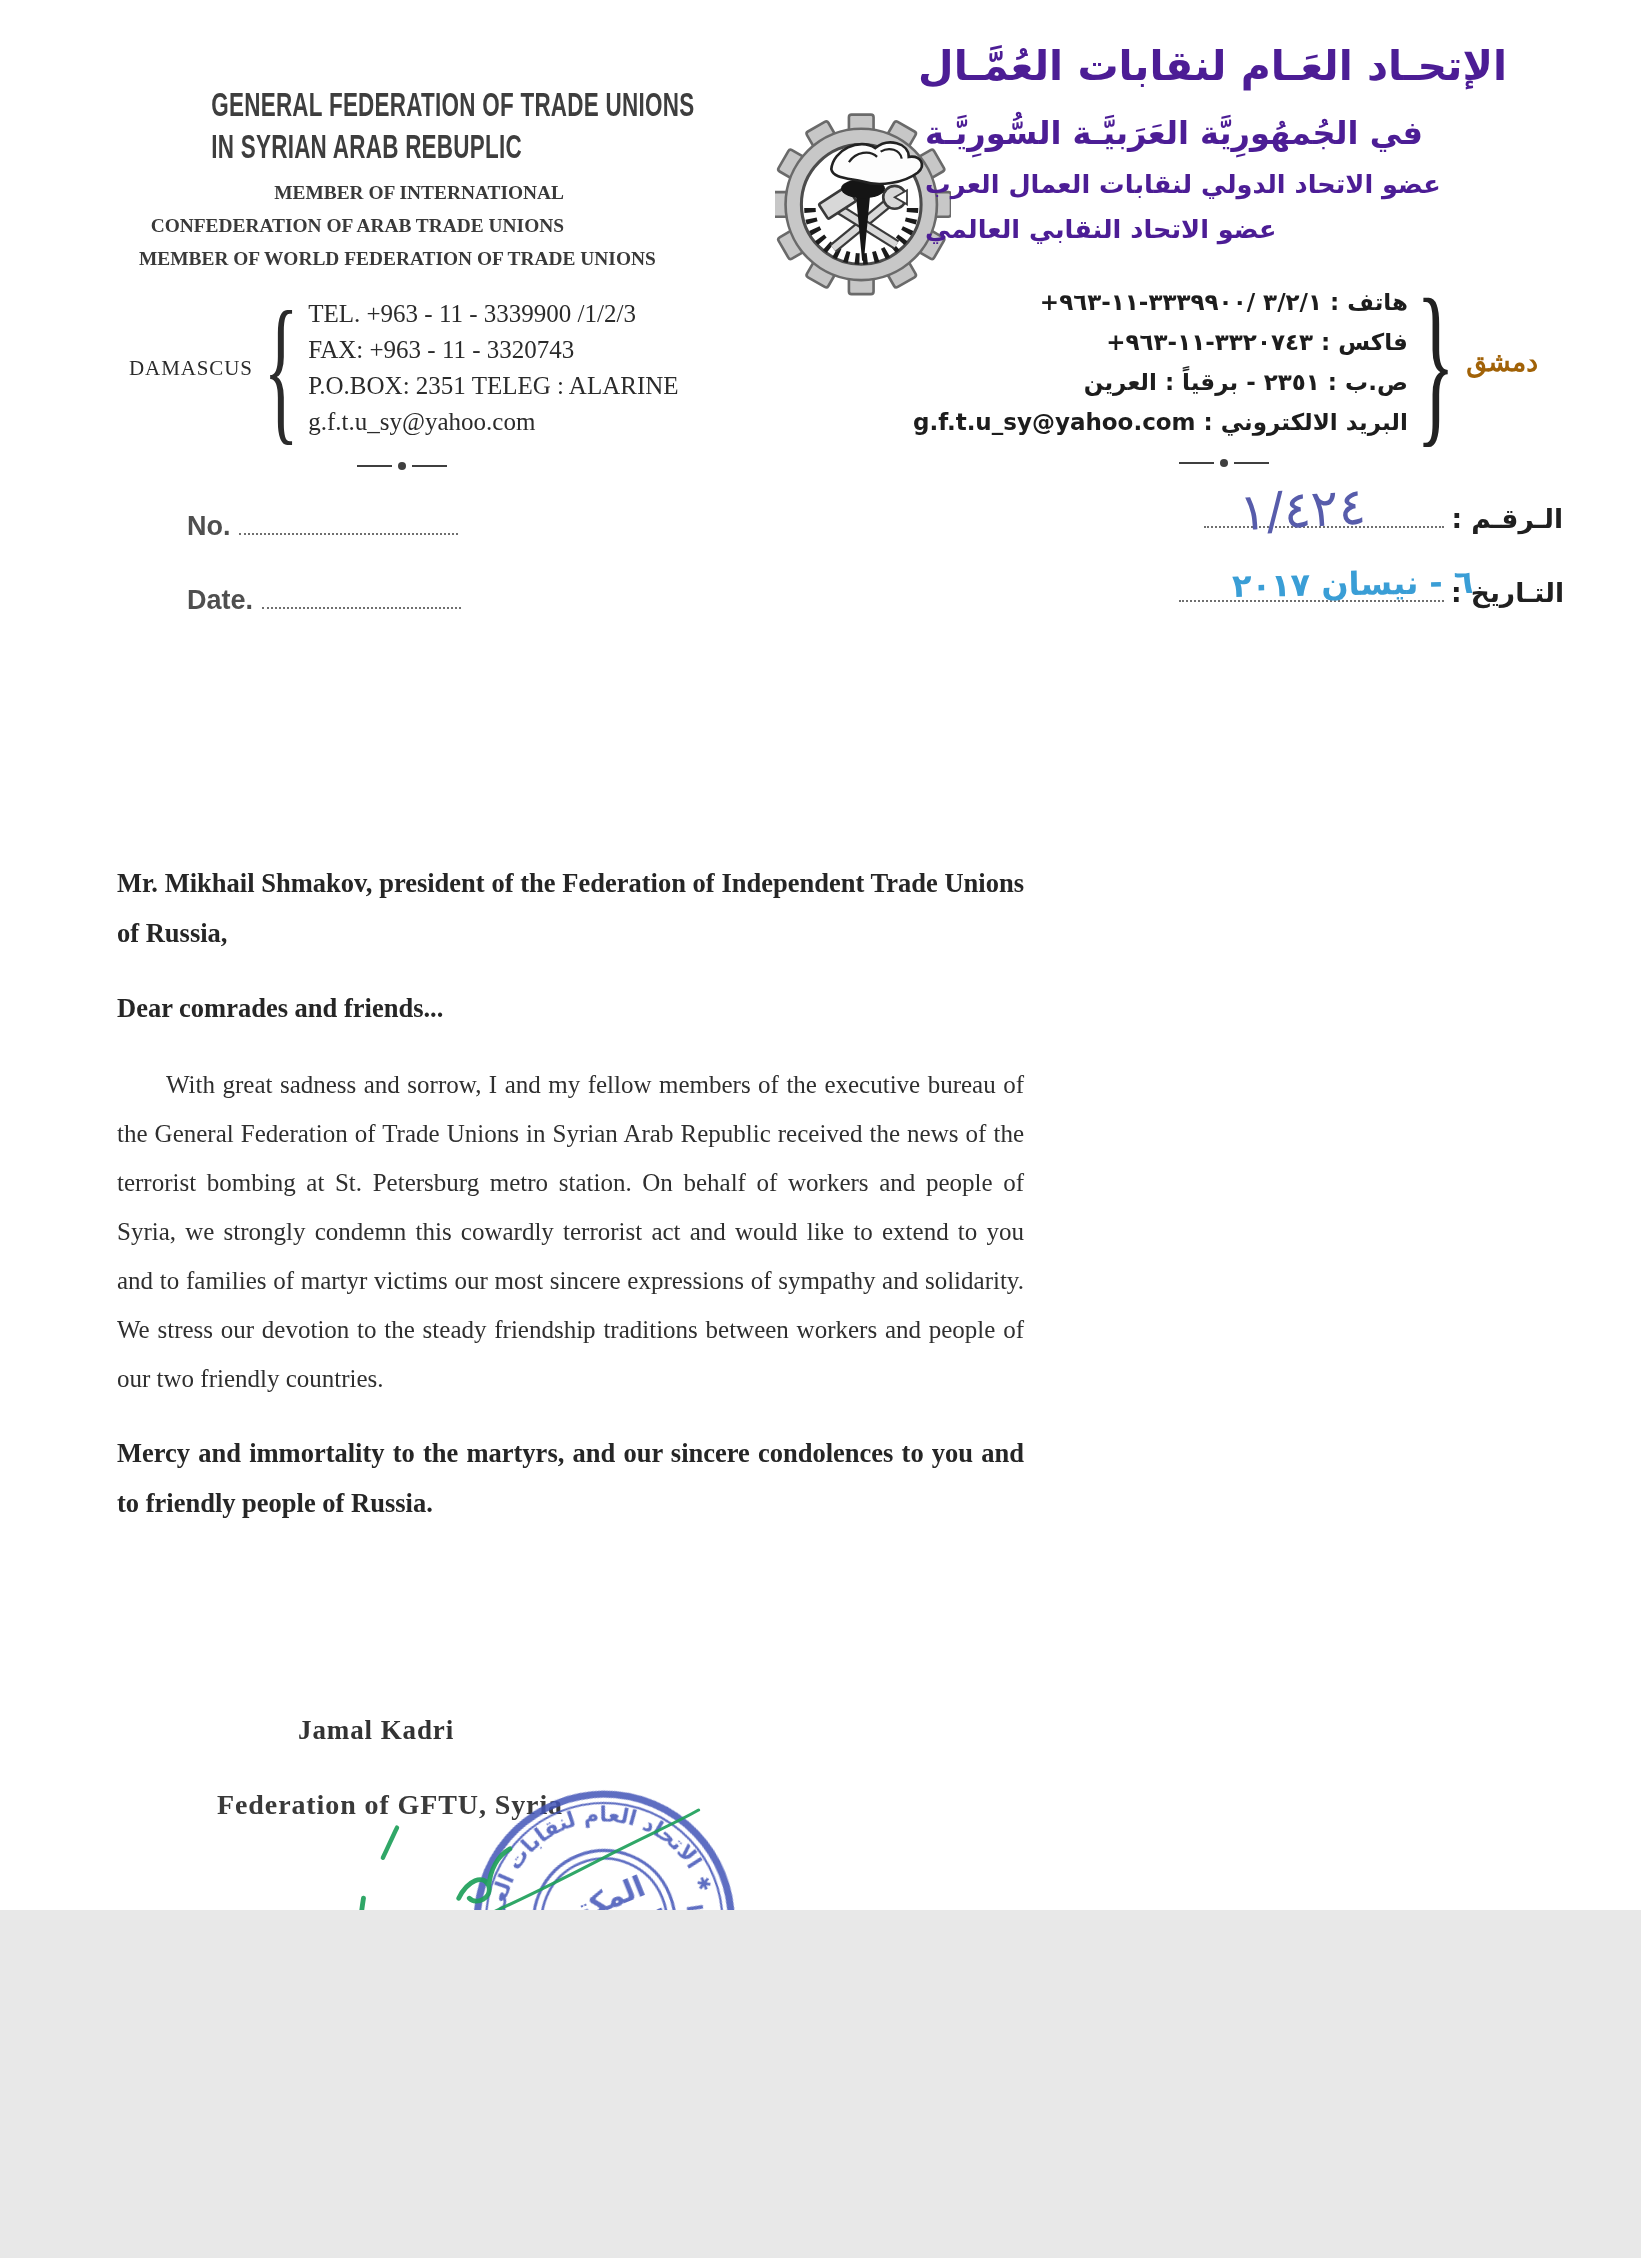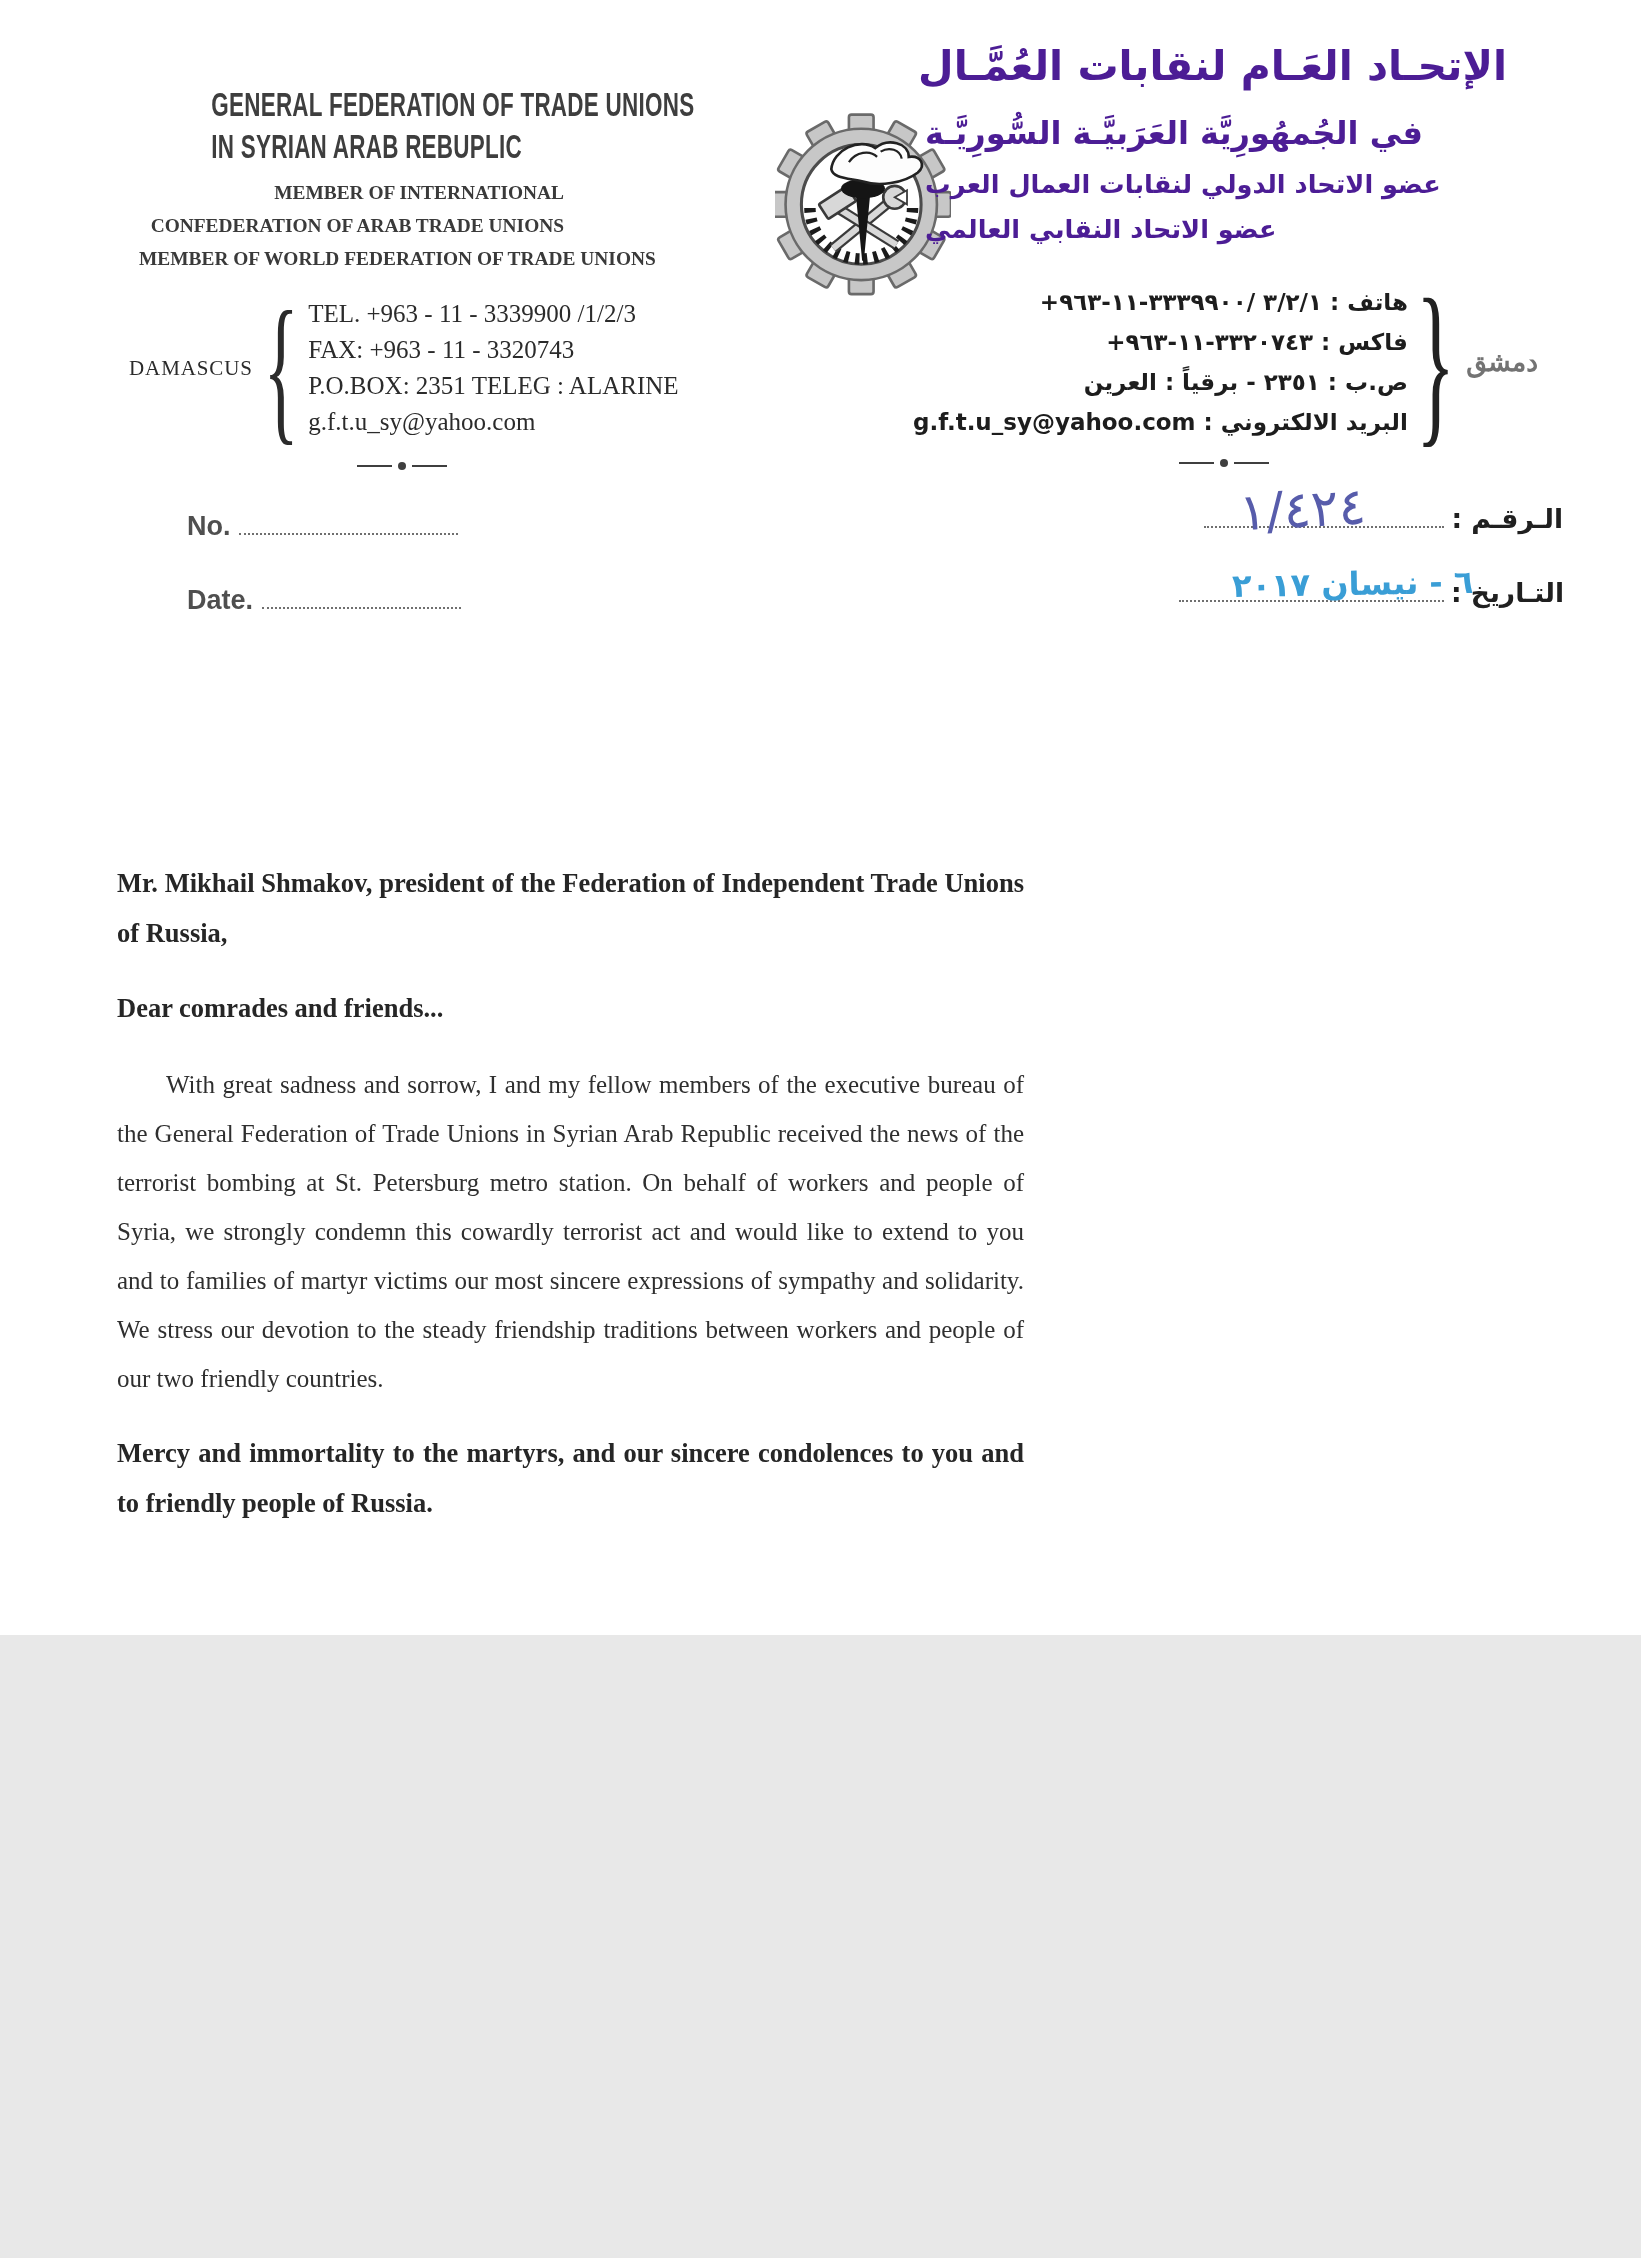--- a/index.html
+++ b/index.html
@@ -1,16 +1,16 @@
 <!DOCTYPE html>
 <html style="font-size:14px"><head>
 <meta charset="utf-8">
 <style>
   html,body{margin:0;padding:0;background:#e8e8e8;}
-  .page{position:relative;width:1642px;height:1635px;background:#ffffff;overflow:hidden;
+  .page{position:relative;width:1642px;height:1910px;background:#ffffff;overflow:hidden;
         font-family:"Liberation Serif",serif;}
   
   .en-letterhead{position:absolute;left:139px;top:83px;width:425px;text-align:center;color:#414141;}
   .en-title-line{font-family:"Liberation Sans",sans-serif;font-weight:bold;font-size:34px;
                  line-height:42px;white-space:nowrap;transform:scaleX(.66);transform-origin:50% 50%;
                  letter-spacing:0.4px;color:#3e3e3e;}
   .en-members{margin-top:8.8px;font-family:"Liberation Serif",serif;font-weight:bold;
               font-size:19.4px;line-height:33px;color:#3a3a3a;}
   .en-members div{white-space:nowrap;text-align:right;}
   
@@ -26,21 +26,21 @@
   .en-city{font-family:"Liberation Serif",serif;font-size:21px;letter-spacing:0.9px;}
   .brace{font-family:"Liberation Serif",serif;font-size:163px;line-height:132px;
          transform:scaleX(.45);color:#2b2b2b;margin:0 -12.4px 0 -10.6px;}
   .en-lines{font-family:"Liberation Serif",serif;font-size:25px;line-height:36px;}
   .ar-contact{position:absolute;right:104px;top:282px;display:flex;align-items:center;direction:ltr;}
   .ar-lines{direction:rtl;text-align:right;font-family:"DejaVu Sans",sans-serif;font-weight:bold;
             font-size:23px;line-height:40px;color:#1d1d1d;white-space:nowrap;}
   .num-ltr{direction:ltr;unicode-bidi:bidi-override;margin-left:12px;}
   .ar-brace{font-family:"Liberation Serif",serif;font-size:181px;line-height:146px;
             transform:scaleX(.45);color:#222;margin:0 -16px;}
-  .ar-city{font-family:Liberation Sans, sans-serif;font-weight:bold;font-size:26.5px;color:#737373;margin-left:3.5px;}
+  .ar-city{font-family:Liberation Sans, sans-serif;font-weight:bold;font-size:26.5px;color:#a16207;margin-left:3.5px;}
   
   .divider{position:absolute;display:flex;align-items:center;gap:6.2px;}
   .divider .bar{width:35px;height:2.6px;background:#3f3f3f;}
   .divider .dot{width:8px;height:8px;border-radius:50%;background:#3f3f3f;}
   
   .ref-en{position:absolute;left:187px;display:flex;align-items:baseline;gap:8.8px;
           font-family:"Liberation Sans",sans-serif;font-weight:bold;font-size:27px;color:#4f4f4f;}
   .dotline{border-bottom:2.6px dotted #6f6f6f;height:23px;}
   .ref-ar{position:absolute;direction:rtl;display:flex;align-items:baseline;gap:7px;
           font-family:"DejaVu Sans",sans-serif;font-weight:bold;font-size:26.5px;color:#202020;}

